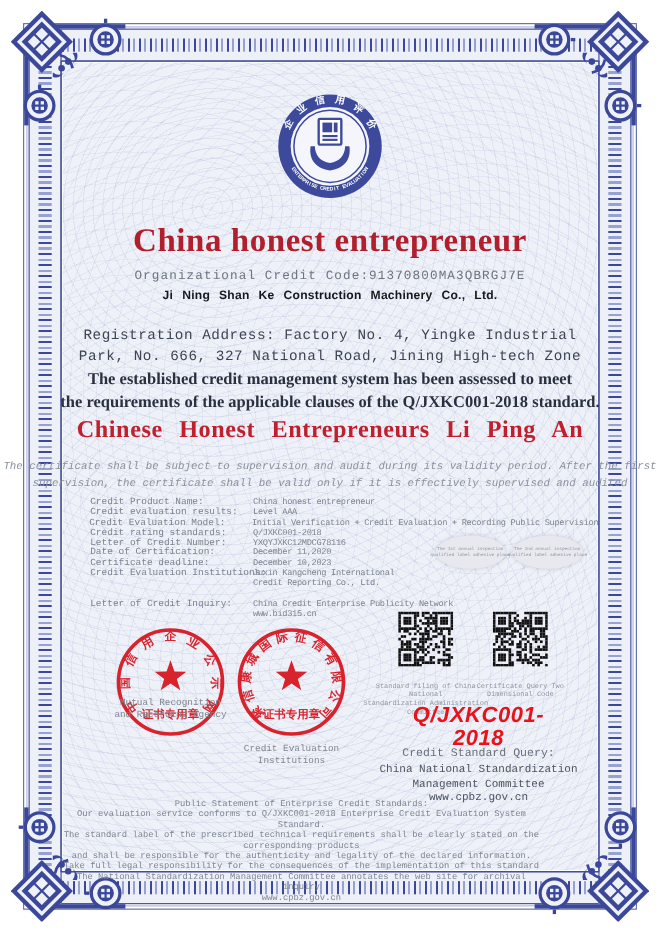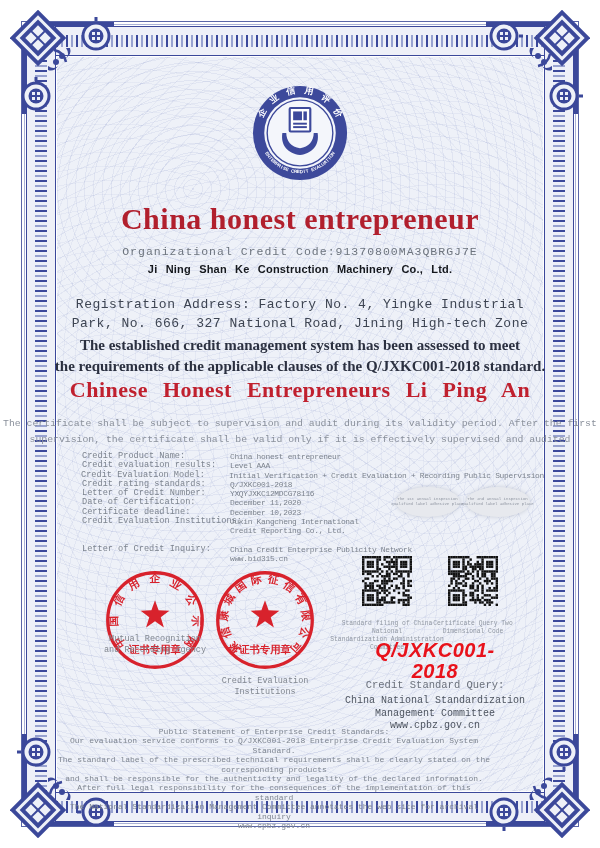--- a/index.html
+++ b/index.html
@@ -29,21 +29,21 @@
        repeating-radial-gradient(circle at 12% 55%, rgba(101,117,184,.07) 0 1px, transparent 1px 14px);}
   .abs{position:absolute;z-index:5;}
   .ctr{left:0;width:600px;text-align:center;}
   
   .title{top:202px;font-family:"Liberation Serif",serif;font-weight:bold;font-size:30px;color:#b11f2d;letter-spacing:.5px;}
   .orgcode{top:245px;font-family:"Liberation Mono","DejaVu Sans Mono",monospace;font-size:11.5px;color:#6d747e;letter-spacing:1px;}
   .company{top:263px;font-size:11px;font-weight:bold;color:#15181d;word-spacing:5px;letter-spacing:.2px;}
   .address{top:295px;font-family:"Liberation Mono","DejaVu Sans Mono",monospace;font-size:13px;color:#3d4452;line-height:19px;letter-spacing:.5px;}
   .assess{top:335px;font-family:"Liberation Serif",serif;font-weight:600;font-size:15px;color:#2b3040;line-height:21px;}
   .honoree{top:377px;font-family:"Liberation Serif",serif;font-weight:bold;font-size:22px;color:#c0202e;word-spacing:9px;letter-spacing:.5px;}
-  .superv{top:416px;font-family:"Liberation Mono","DejaVu Sans Mono",monospace;font-size:9.8px;color:#8a909b;line-height:15.5px;}
+  .superv{top:416px;font-family:"Liberation Mono","DejaVu Sans Mono",monospace;font-size:9.8px;color:#8a909b;line-height:15.5px;font-style:italic;}
   .fields{top:452px;left:82px;width:461px;font-family:"Liberation Mono","DejaVu Sans Mono",monospace;color:#7c838e;}
   .field-row{display:flex;align-items:flex-start;justify-content:center;}
   .field-row:last-child{margin-top:9px;}
   .field-label{width:148px;flex:none;font-size:8.6px;line-height:9.3px;white-space:nowrap;}
   .field-values{flex:1;}
   .field-value{font-size:7.9px;line-height:9.3px;letter-spacing:-.3px;white-space:nowrap;}
   .oval{position:absolute;width:64px;height:30px;border-radius:50%;background:#e7e9ee;box-shadow:0 0 4px rgba(120,128,150,.35);
         display:flex;align-items:center;justify-content:center;text-align:center;}
   .oval .ovtx{transform:scale(.62);transform-origin:center;font-family:"Liberation Mono","DejaVu Sans Mono",monospace;
         font-size:6.5px;line-height:8px;color:#8f95a1;white-space:nowrap;}
@@ -919,19 +919,19 @@
   <div class="abs statement">
 
       <div>Public Statement of Enterprise Credit Standards:</div>
 
       <div>Our evaluation service conforms to Q/JXKC001-2018 Enterprise Credit Evaluation System Standard.</div>
 
       <div>The standard label of the prescribed technical requirements shall be clearly stated on the corresponding products</div>
 
       <div>and shall be responsible for the authenticity and legality of the declared information.</div>
 
-      <div>After full legal responsibility for the consequences of the implementation of this standard</div>
+      <div>Take full legal responsibility for the consequences of the implementation of this standard</div>
 
       <div>The National Standardization Management Committee annotates the web site for archival inquiry</div>
 
       <div>www.cpbz.gov.cn</div>
     </div>
 </div>
 
 </body></html>

